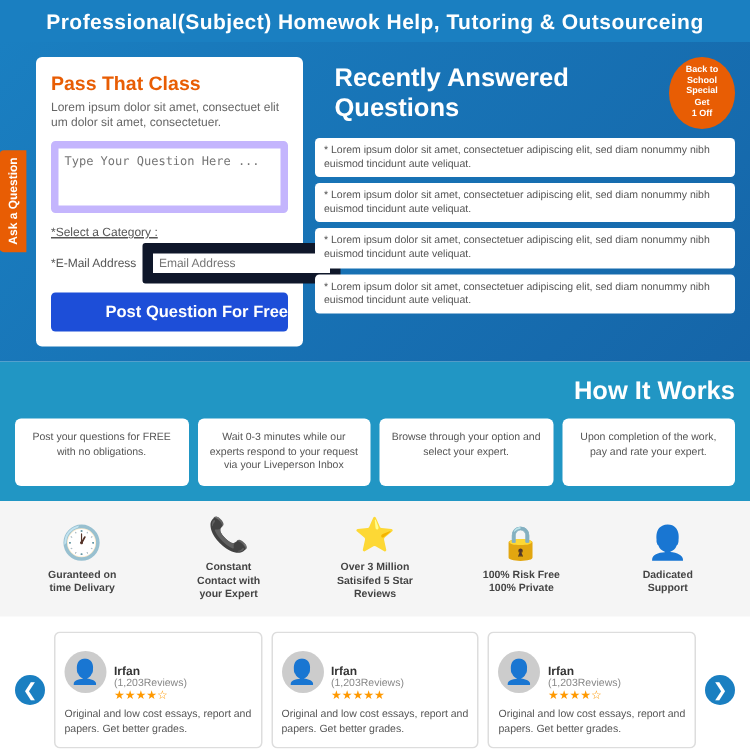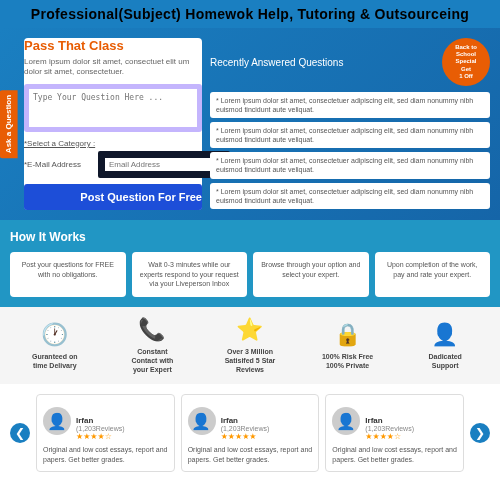--- a/index.html
+++ b/index.html
@@ -1,52 +1,52 @@
 <!DOCTYPE html>
 <html><head>
   <meta charset="utf-8">
   <style>
     * { margin: 0; padding: 0; box-sizing: border-box; }
     body { font-family: Arial, sans-serif; width: 500px; overflow-x: hidden; background: #fff; font-size: 11px; }
 
     
     .header { background: #1a7fc1; padding: 6px 10px; text-align: center; }
-    .header h1 { color: #000000; font-size: 14px; font-weight: bold; letter-spacing: 0.3px; }
+    .header h1 { color: #ffffff; font-size: 14px; font-weight: bold; letter-spacing: 0.3px; }
 
     
     .hero { background: linear-gradient(135deg, #1a7fc1 0%, #1565a8 100%); padding: 10px; display: flex; gap: 8px; position: relative; min-height: 185px; }
 
     
-    .form-box { background: #fff; border-radius: 4px; padding: 0; width: 178px; flex-shrink: 0; }
+    .form-box { background: #fff; border-radius: 4px; padding: 10px; width: 178px; flex-shrink: 0; }
     .form-box h2 { color: #e85d04; font-size: 13px; font-weight: bold; margin-bottom: 4px; }
     .form-box p { color: #666; font-size: 8px; line-height: 1.3; margin-bottom: 6px; }
     .form-box textarea { width: 100%; border: 5px solid #c4b5fd; border-radius: 3px; font-size: 8px; padding: 4px; resize: none; height: 48px; color: #aaa; }
     .form-row { display: flex; align-items: center; gap: 4px; margin: 5px 0 3px; }
     .form-row label { color: #555; font-size: 8px; white-space: nowrap; text-decoration: underline; }
     .form-row select { border: 1px solid #ccc; border-radius: 2px; font-size: 8px; padding: 2px 4px; flex: 1; }
-    .form-email { display: flex; align-items: center; gap: 17px; margin-bottom: 6px; }
+    .form-email { display: flex; align-items: center; gap: 4px; margin-bottom: 6px; }
     .form-email label { color: #555; font-size: 8px; white-space: nowrap; }
     .form-email input { border: 7px solid #0f172a; border-radius: 2px; font-size: 8px; padding: 2px 4px; flex: 1; color: #aaa; }
     .btn-post { background: #1d4ed8; color: #fff; border: none; border-radius: 3px; padding: 7px 0; width: 100%; font-size: 11px; font-weight: bold; cursor: pointer; text-align: right; }
 
     
     .ask-bubble { position: absolute; left: 0; top: 50%; transform: translateY(-50%); background: #e85d04; color: #fff; font-size: 8px; font-weight: bold; padding: 5px 4px; writing-mode: vertical-rl; text-orientation: mixed; transform: translateY(-50%) rotate(180deg); border-radius: 0 3px 3px 0; line-height: 1.2; cursor: pointer; }
 
     
     .qa-box { flex: 1; }
     .qa-header { display: flex; justify-content: space-between; align-items: center; margin-bottom: 6px; }
-    .qa-title { color: #fff; font-size: 10px; font-weight: normal; }
+    .qa-title { color: #fff; font-size: 17px; font-weight: bold; margin-left: 13px; }
     .badge { background: #e85d04; color: #fff; border-radius: 50%; width: 48px; height: 48px; display: flex; flex-direction: column; align-items: center; justify-content: center; font-size: 6px; font-weight: bold; text-align: center; line-height: 1.2; }
     .qa-items { display: flex; flex-direction: column; gap: 4px; }
     .qa-item { background: #fff; border-radius: 3px; padding: 4px 6px; font-size: 7px; color: #555; line-height: 1.3; }
     .qa-item::before { content: "* "; }
 
     
     .how-section { background: #2196c4; padding: 10px; }
-    .how-title { text-align: left; color: #fff; font-size: 12px; font-weight: bold; margin-bottom: 8px; }
+    .how-title { text-align: right; color: #fff; font-size: 17px; font-weight: bold; margin-bottom: 8px; }
     .how-steps { display: flex; gap: 6px; }
     .how-step { background: #fff; border-radius: 4px; flex: 1; padding: 8px 6px; font-size: 7px; color: #555; text-align: center; line-height: 1.4; }
 
     
     .features-section { background: #f5f5f5; padding: 10px 6px; display: flex; justify-content: space-around; align-items: center; }
     .feature-item { display: flex; flex-direction: column; align-items: center; gap: 4px; text-align: center; }
     .feature-icon { font-size: 22px; color: #e85d04; }
     .feature-label { font-size: 7px; color: #444; font-weight: bold; line-height: 1.3; max-width: 55px; text-align: center; }
 
     

